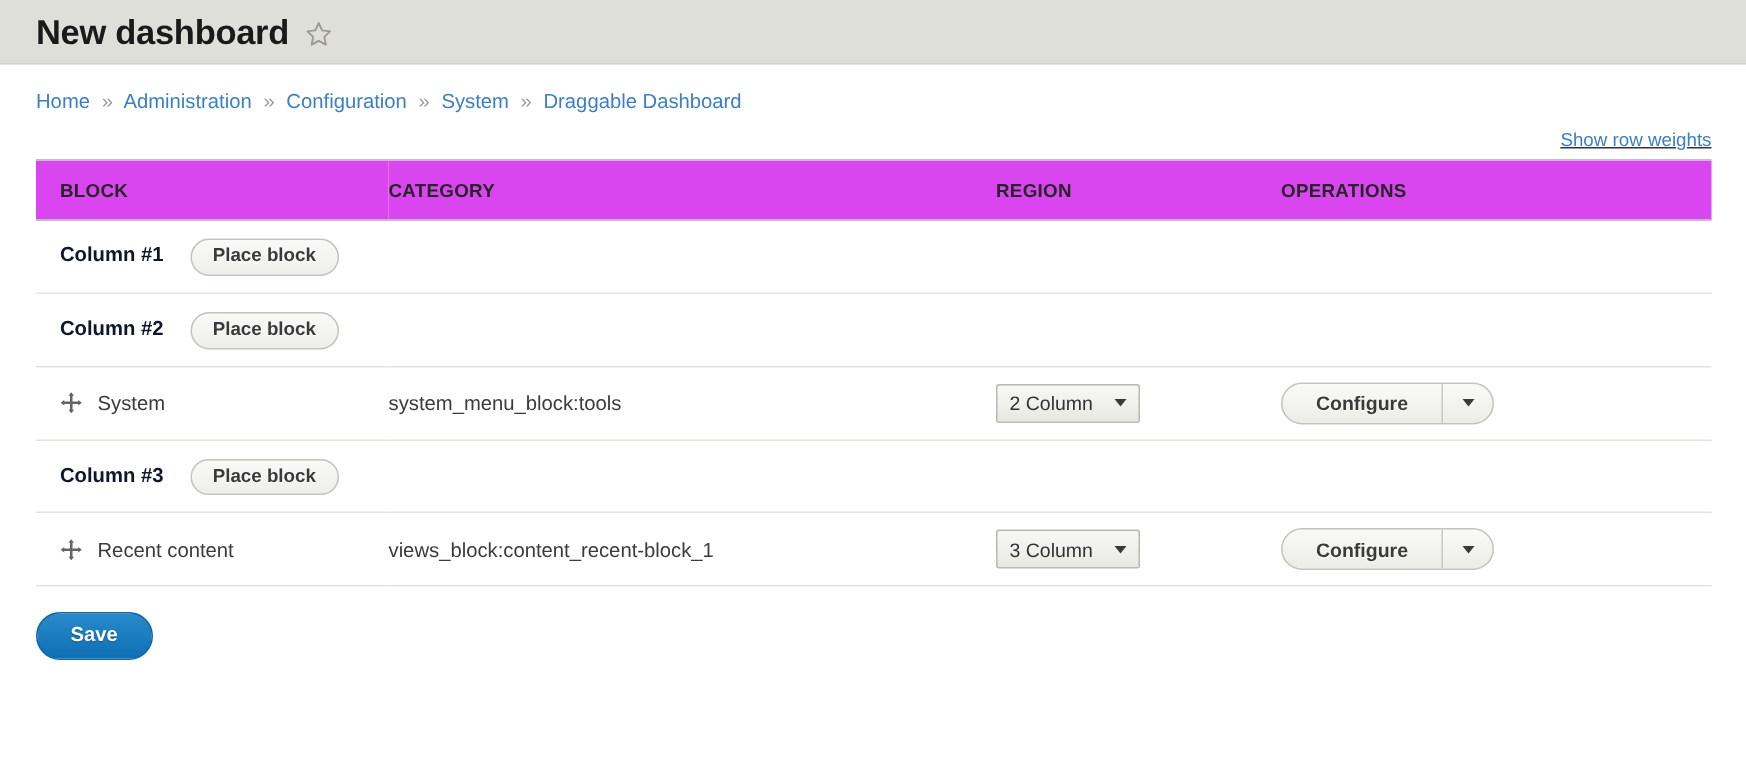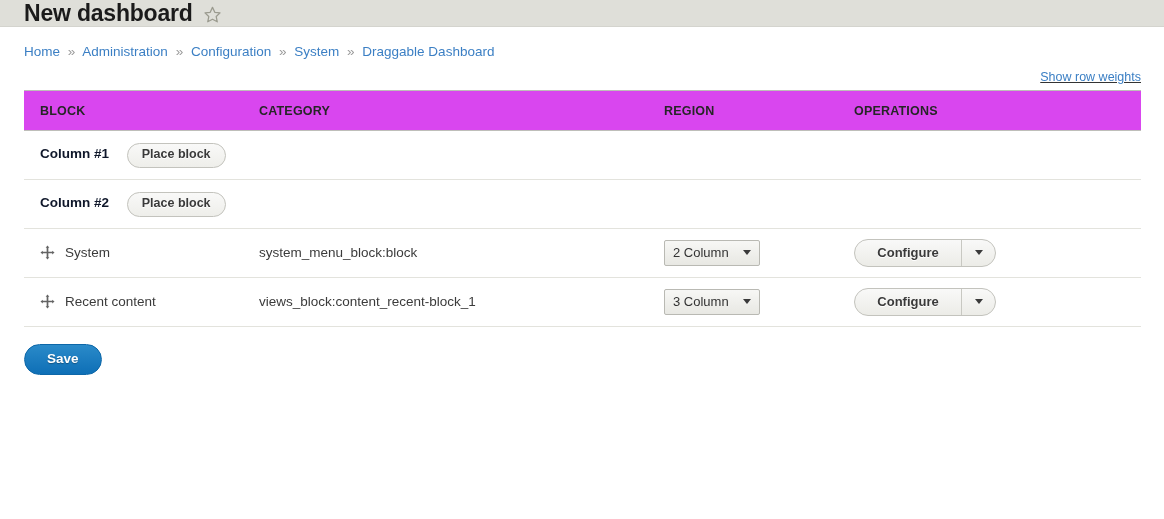--- a/index.html
+++ b/index.html
@@ -12,21 +12,21 @@
   body {
     width: 1164px;
     height: 519px;
     overflow: hidden;
     color: #333333;
     font-size: 13px;
   }
 
   
   .page-header {
-    height: 27px;
+    height: 43px;
     background: #dfdfd9;
     border-bottom: 1px solid #d4d4ce;
     display: flex;
     align-items: center;
     padding: 0 0 0 24px;
   }
   .page-title {
     font-size: 23px;
     font-weight: bold;
     color: #1a1a1a;
@@ -302,38 +302,44 @@
       <tr class="block-row">
         <td class="cell-block">
           <div class="block-name-cell">
             <svg class="drag-handle" viewBox="0 0 16 16" fill="#4a4a4a">
               <path d="M8 0.5 L10 3 H8.9 V7.1 H13 V6 L15.5 8 L13 10 V8.9 H8.9 V13 H10 L8 15.5 L6 13 H7.1 V8.9 H3 V10 L0.5 8 L3 6 V7.1 H7.1 V3 H6 Z"></path>
             </svg>
             <span class="block-label">System</span>
           </div>
         </td>
         <td>
-          <span class="cat-text">system_menu_block:block</span>
+          <span class="cat-text">system_menu_block:tools</span>
         </td>
         <td>
           <div class="region-select">
             <span>2 Column</span>
             <span class="sel-caret"></span>
           </div>
         </td>
         <td>
           <div class="dropbutton">
             <div class="db-main">Configure</div>
             <div class="db-toggle">
               <span class="caret"></span>
             </div>
           </div>
         </td>
       </tr>
 
+      <tr class="region-row">
+        <td colspan="4">
+          <span class="region-label">Column #3</span>
+          <button class="btn-pill btn-place-block">Place block</button>
+        </td>
+      </tr>
       <tr class="block-row">
         <td class="cell-block">
           <div class="block-name-cell">
             <svg class="drag-handle" viewBox="0 0 16 16" fill="#4a4a4a">
               <path d="M8 0.5 L10 3 H8.9 V7.1 H13 V6 L15.5 8 L13 10 V8.9 H8.9 V13 H10 L8 15.5 L6 13 H7.1 V8.9 H3 V10 L0.5 8 L3 6 V7.1 H7.1 V3 H6 Z"></path>
             </svg>
             <span class="block-label">Recent content</span>
           </div>
         </td>
         <td>

